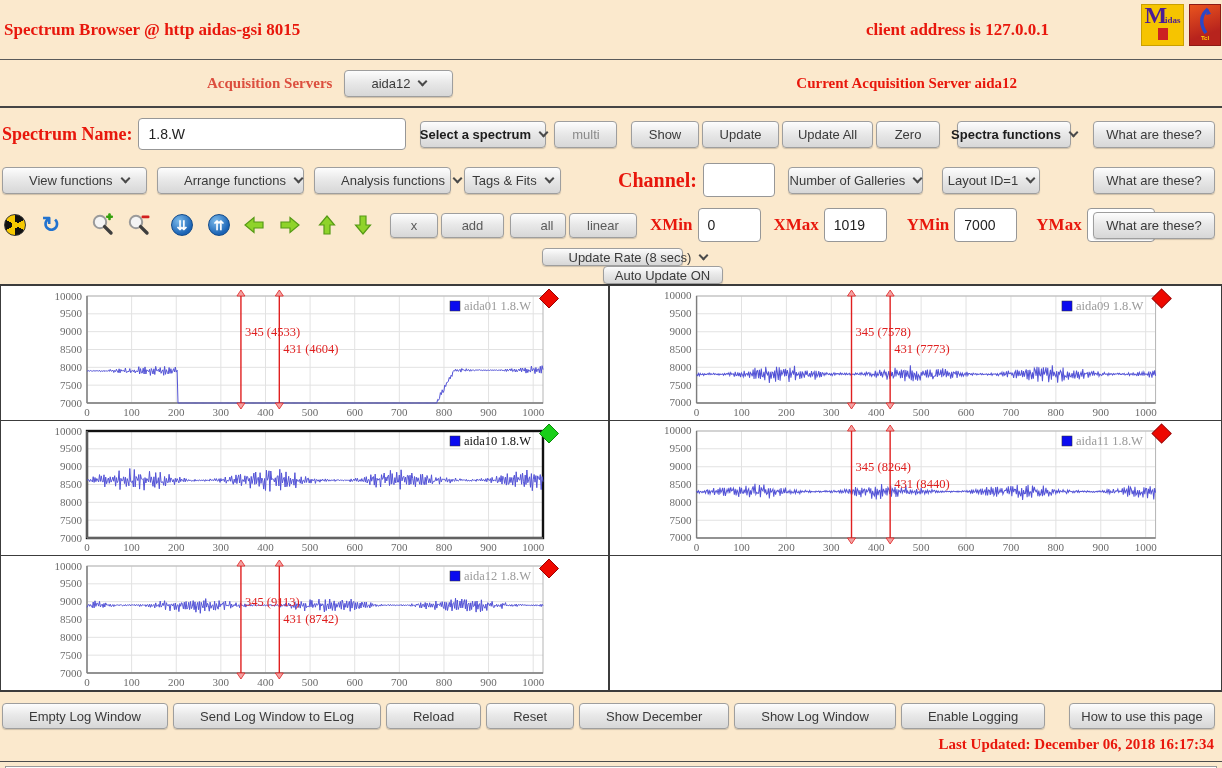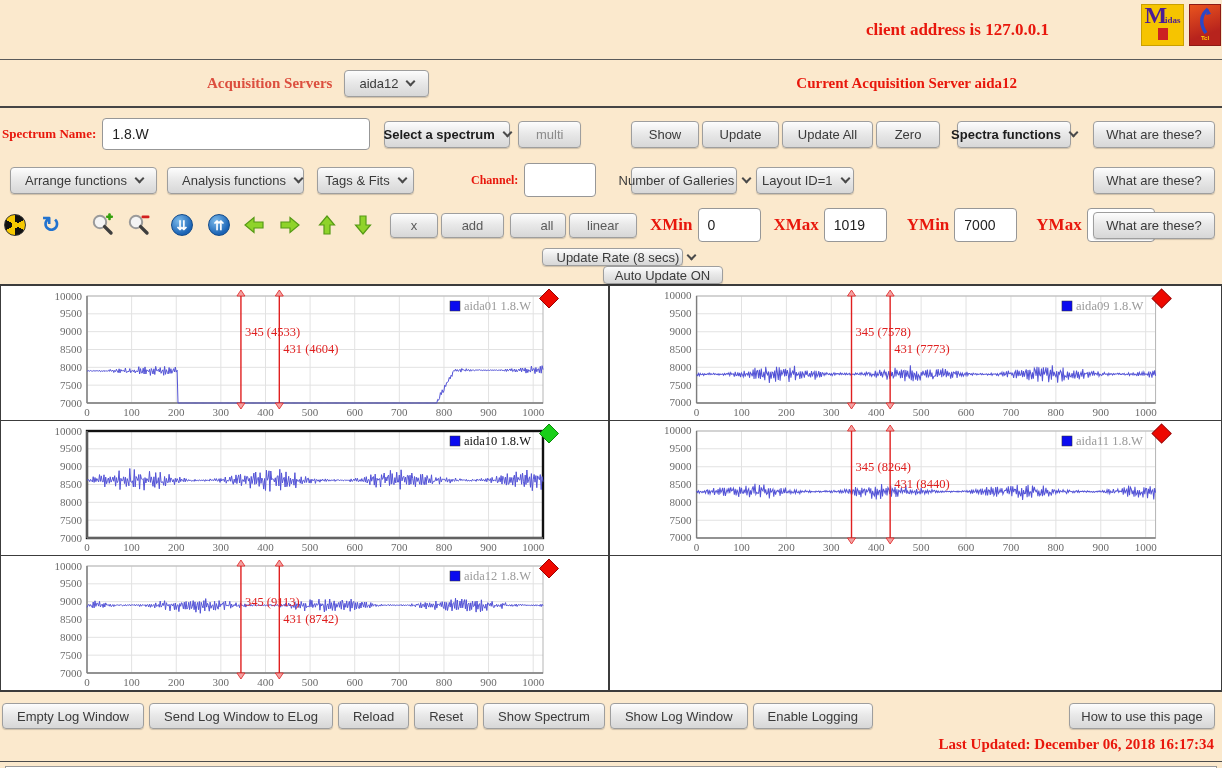--- a/index.html
+++ b/index.html
@@ -13,21 +13,21 @@
   .serif { font-family:"Liberation Serif", serif;font-weight:bold; }
   .red-strong { color:#e8170c; }
   .red-soft { color:#dc4f3f; }
 
   
   .btn {
     display:inline-flex; align-items:center; justify-content:center; gap:9px;
     background:linear-gradient(#fdfdfd,#e9e9e9 45%,#d7d7d7);
     border:1px solid #9e9e9e; border-radius:4px;
     color:#3a3a3a; font:13px "Liberation Sans", sans-serif;
-    height:27px; padding:0 14px; cursor:pointer;
+    height:27px; padding:0 26px; cursor:pointer;
     box-shadow:0 1px 1px rgba(0,0,0,.18);
     white-space:nowrap;
   }
   .btn.bold { font-weight:bold; color:#1c1c1c; }
   .btn.dim  { color:#8a8a8a; }
   .chev {
     width:7px; height:7px; border-right:2px solid #4a4a4a; border-bottom:2px solid #4a4a4a;
     transform:rotate(45deg); margin-top:-4px; flex:0 0 auto;
   }
   .tinput {
@@ -53,21 +53,21 @@
     cursor:pointer; overflow:hidden;
   }
   .logo-tcl svg { display:block; margin:2px auto 0; }
   .logo-tcl .tcl-t { display:block; text-align:center; font:bold 6px "Liberation Sans",sans-serif; color:#ffd400; }
 
   .acq-row { position:relative; height:48px; border-bottom:2px solid #454545; display:flex; align-items:center; }
   .acq-left { margin-left:207px; display:flex; align-items:center; gap:12px; font-size:15px; }
   .acq-current { margin-left:auto; margin-right:205px; font-weight:bold; font-size:15px; }
 
   .spec-row { position:relative; height:50px; display:flex; align-items:center; padding-top:2px; }
-  .spec-label { margin-left:2px; font-size:13px; }
+  .spec-label { margin-left:2px; font-size:18px; }
   .spec-input { width:268px; margin-left:6px; }
   .right-cluster { margin-left:auto; margin-right:7px; display:flex; align-items:center; gap:3px; }
 
   .func-row { position:relative; height:44px; display:flex; align-items:center; }
   .chan-input { width:72px; height:34px; margin-left:6px; }
 
   .icons-row { position:relative; height:46px; display:flex; align-items:center; }
   .icon { width:26px; height:26px; display:inline-flex; align-items:center; justify-content:center; cursor:pointer; flex:0 0 auto; }
   .rad {
     width:22px; height:22px; border-radius:50%;
@@ -107,20 +107,21 @@
   .foot-row { position:relative; display:flex; align-items:center; gap:5px; padding:11px 0 0 2px; }
   .foot-row .btn { height:26px; }
   .last-updated { text-align:right; margin:7px 8px 0 0; font-size:15px;padding-left:6px; }
   .hr-line { border-top:1px solid #4d4d4d; margin-top:8px; }
   .bottom-strip { height:9px; background:#fff; border:1px solid #9a9a9a; border-bottom:none; margin:4px 5px 0 5px; }
 </style>
 </head>
 <body>
 
 <div class="hdr">
+  <div class="hdr-title serif red-strong">Spectrum Browser @ http aidas-gsi 8015</div>
   <div class="hdr-client serif red-strong">client address is 127.0.0.1</div>
   <div class="logo-midas">
     <span class="big">M</span><span class="small">idas</span>
     <span class="dot"></span>
   </div>
   <div class="logo-tcl">
     <svg width="20" height="28" viewBox="0 0 20 28">
       <path d="M13 2 C5 8 5 18 11 26" stroke="#2a47c8" stroke-width="3.4" fill="none"></path>
       <path d="M13 2 L16 7 L11 8 Z" fill="#2a47c8"></path>
     </svg>
@@ -155,35 +156,39 @@
     <button class="btn" style="width:64px;">Zero</button>
     <button class="btn bold" style="margin-left:14px; width:114px;">
       <span>Spectra functions</span>
         <span class="chev"></span>
     </button>
     <button class="btn" style="margin-left:19px; width:122px;">What are these?</button>
   </div>
 </div>
 
 <div class="func-row">
+  <button class="btn" style="margin-left:2px; width:145px; justify-content:space-between;">
+    <span>View functions</span>
+      <span class="chev"></span>
+  </button>
   <button class="btn" style="margin-left:10px; width:147px; justify-content:space-between;">
     <span>Arrange functions</span>
       <span class="chev"></span>
   </button>
   <button class="btn" style="margin-left:10px; width:137px; justify-content:space-between;">
     <span>Analysis functions</span>
       <span class="chev"></span>
   </button>
   <button class="btn" style="margin-left:13px; width:97px;">
     <span>Tags &amp; Fits</span>
       <span class="chev"></span>
   </button>
-  <span class="serif red-strong" style="margin-left:57px; font-size:12px;">Channel:</span>
+  <span class="serif red-strong" style="margin-left:57px; font-size:20px;">Channel:</span>
   <input class="tinput chan-input" value="" style="">
-  <button class="btn" style="margin-left:35px; width:106px;">
+  <button class="btn" style="margin-left:13px; width:135px;">
     <span>Number of Galleries</span>
       <span class="chev"></span>
   </button>
   <button class="btn" style="margin-left:19px; width:98px;">
     <span>Layout ID=1</span>
       <span class="chev"></span>
   </button>
   <button class="btn help-abs">What are these?</button>
 </div>
 
@@ -533,20 +538,20 @@
       </svg>
     </div>
   <div class="panel"></div>
 </div>
 
 <div class="foot-row">
   <button class="btn">Empty Log Window</button>
   <button class="btn">Send Log Window to ELog</button>
   <button class="btn">Reload</button>
   <button class="btn">Reset</button>
-  <button class="btn">Show Spectrum</button>
+  <button class="btn">Show December</button>
   <button class="btn">Show Log Window</button>
   <button class="btn">Enable Logging</button>
   <button class="btn help-abs" style="width:146px;">How to use this page</button>
 </div>
 <div class="last-updated serif red-strong">Last Updated: December 06, 2018 16:17:34</div>
 <div class="hr-line"></div>
 <div class="bottom-strip"></div>
 
 </body></html>

